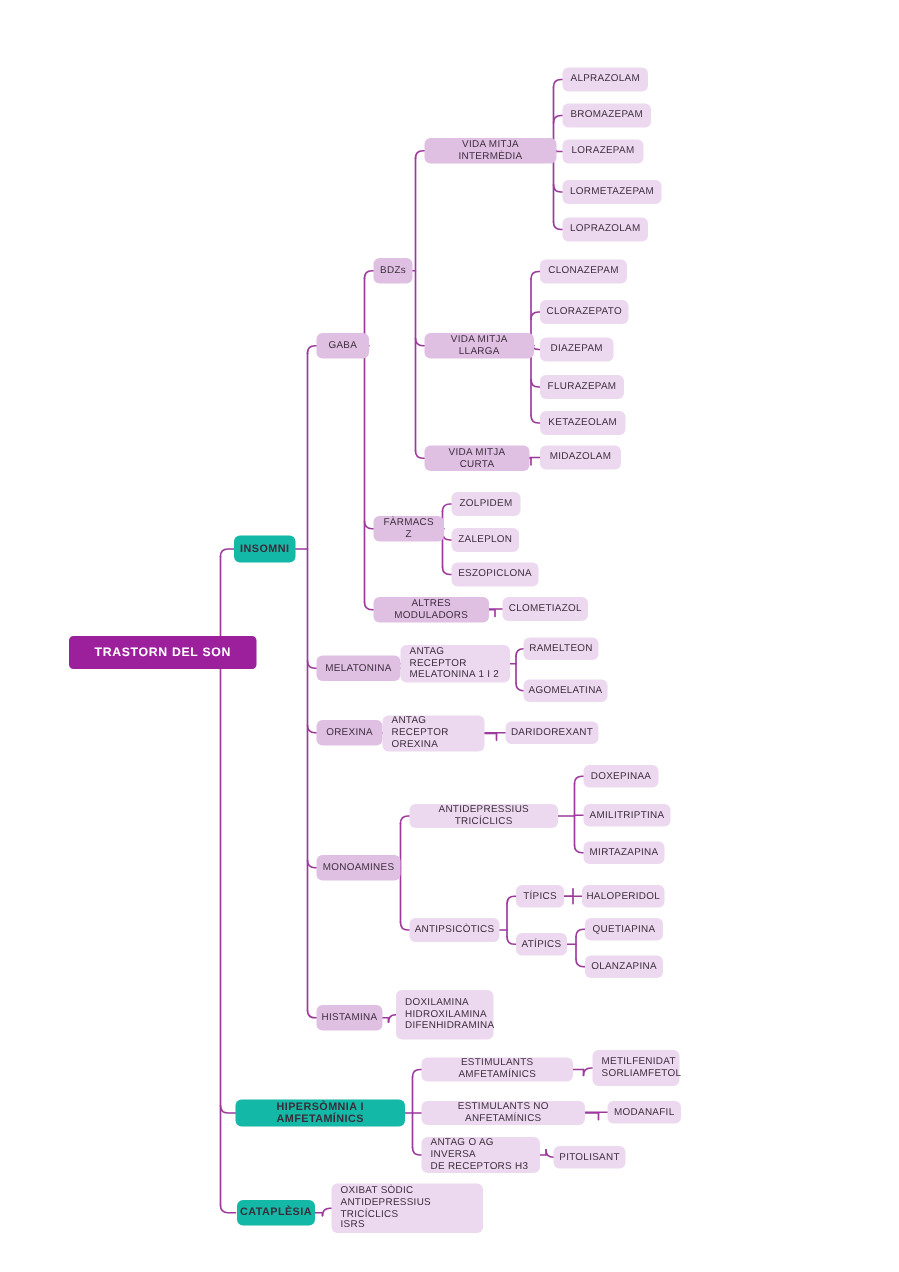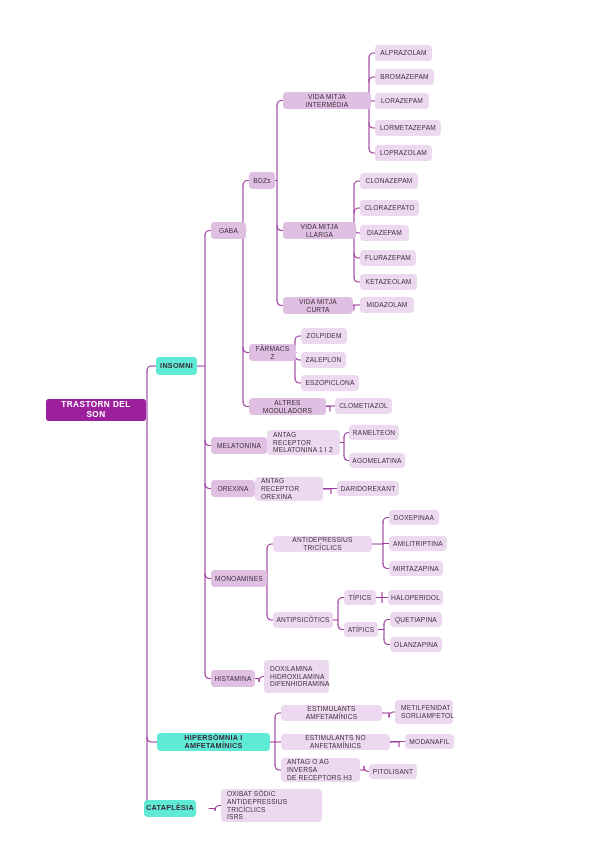--- a/index.html
+++ b/index.html
@@ -16,21 +16,21 @@
     padding:3px 6px;
     line-height:1.18;
     letter-spacing:.1px;
     white-space:pre-line;
   }
   .lvl0{
     background:#9c1f9c;color:#ffffff;font-size:8.2px;font-weight:bold;
     justify-content:center;letter-spacing:.45px;border-radius:3px;
   }
   .lvl1{
-    background:#5eead4;color:#3a2b3a;font-size:7.2px;font-weight:bold;
+    background:#14b8a6;color:#3a2b3a;font-size:7.2px;font-weight:bold;
     justify-content:center;letter-spacing:.3px;
   }
   .lvl2{
     background:#dfc0e2;color:#3d2d3d;font-size:6.6px;
     justify-content:center;letter-spacing:.2px;
   }
   .lvl3{
     background:#ecd9ef;color:#3d2d3d;font-size:6.6px;
     justify-content:center;letter-spacing:.2px;
   }
@@ -136,24 +136,24 @@
       <path d="M 390 742 H 399" fill="none" stroke="#9c3a9c" stroke-width="1.1" stroke-linecap="round"></path>
       <path d="M 399 746.5 V 742" fill="none" stroke="#9c3a9c" stroke-width="1.1" stroke-linecap="round"></path>
       <path d="M 390 741.5 H 405" fill="none" stroke="#9c3a9c" stroke-width="1.1" stroke-linecap="round"></path>
       <path d="M 360 770 H 364" fill="none" stroke="#9c3a9c" stroke-width="1.1" stroke-linecap="round"></path>
       <path d="M 364 770 V 766.5" fill="none" stroke="#9c3a9c" stroke-width="1.1" stroke-linecap="round"></path>
       <path d="M 364 766.5 Q 364 771.5 369 771.5 H 369" fill="none" stroke="#9c3a9c" stroke-width="1.1" stroke-linecap="round"></path>
       <path d="M 209 808.5 H 215" fill="none" stroke="#9c3a9c" stroke-width="1.1" stroke-linecap="round"></path>
       <path d="M 215 810.5 V 808.5" fill="none" stroke="#9c3a9c" stroke-width="1.1" stroke-linecap="round"></path>
       <path d="M 215 810.5 Q 215 805.5 220 805.5 H 221" fill="none" stroke="#9c3a9c" stroke-width="1.1" stroke-linecap="round"></path>
     </svg>
-<div class="node lvl0 center" style="left: 46px; top: 399px; width: 100px; height: 22px;">TRASTORN DEL SON</div>
+<div class="node lvl0 center" style="left: 46px; top: 424px; width: 125px; height: 22px;">TRASTORN DEL SON</div>
     <div class="node lvl1 center" style="left: 156px; top: 357px; width: 41px; height: 18px;">INSOMNI</div>
     <div class="node lvl1 center" style="left: 157px; top: 733px; width: 113px; height: 18px;">HIPERSÒMNIA I AMFETAMÍNICS</div>
-    <div class="node lvl1 center" style="left: 144px; top: 800px; width: 52px; height: 17px;">CATAPLÈSIA</div>
+    <div class="node lvl1 center" style="left: 158px; top: 800px; width: 52px; height: 17px;">CATAPLÈSIA</div>
     <div class="node lvl2 center" style="left: 211px; top: 222px; width: 35px; height: 17px;">GABA</div>
     <div class="node lvl2 center" style="left: 211px; top: 437px; width: 56px; height: 17px;">MELATONINA</div>
     <div class="node lvl2 center" style="left: 211px; top: 480px; width: 44px; height: 17px;">OREXINA</div>
     <div class="node lvl2 center" style="left: 211px; top: 570px; width: 56px; height: 17px;">MONOAMINES</div>
     <div class="node lvl2 center" style="left: 211px; top: 670px; width: 44px; height: 17px;">HISTAMINA</div>
     <div class="node lvl2 center" style="left: 249px; top: 172px; width: 26px; height: 17px;">BDZs</div>
     <div class="node lvl2 center" style="left: 249px; top: 344px; width: 47px; height: 17px;">FÀRMACS Z</div>
     <div class="node lvl2 center" style="left: 249px; top: 398px; width: 77px; height: 17px;">ALTRES MODULADORS</div>
     <div class="node lvl2 center" style="left: 283px; top: 92px; width: 88px; height: 17px;">VIDA MITJA INTERMÈDIA</div>
     <div class="node lvl2 center" style="left: 283px; top: 222px; width: 73px; height: 17px;">VIDA MITJA LLARGA</div>

